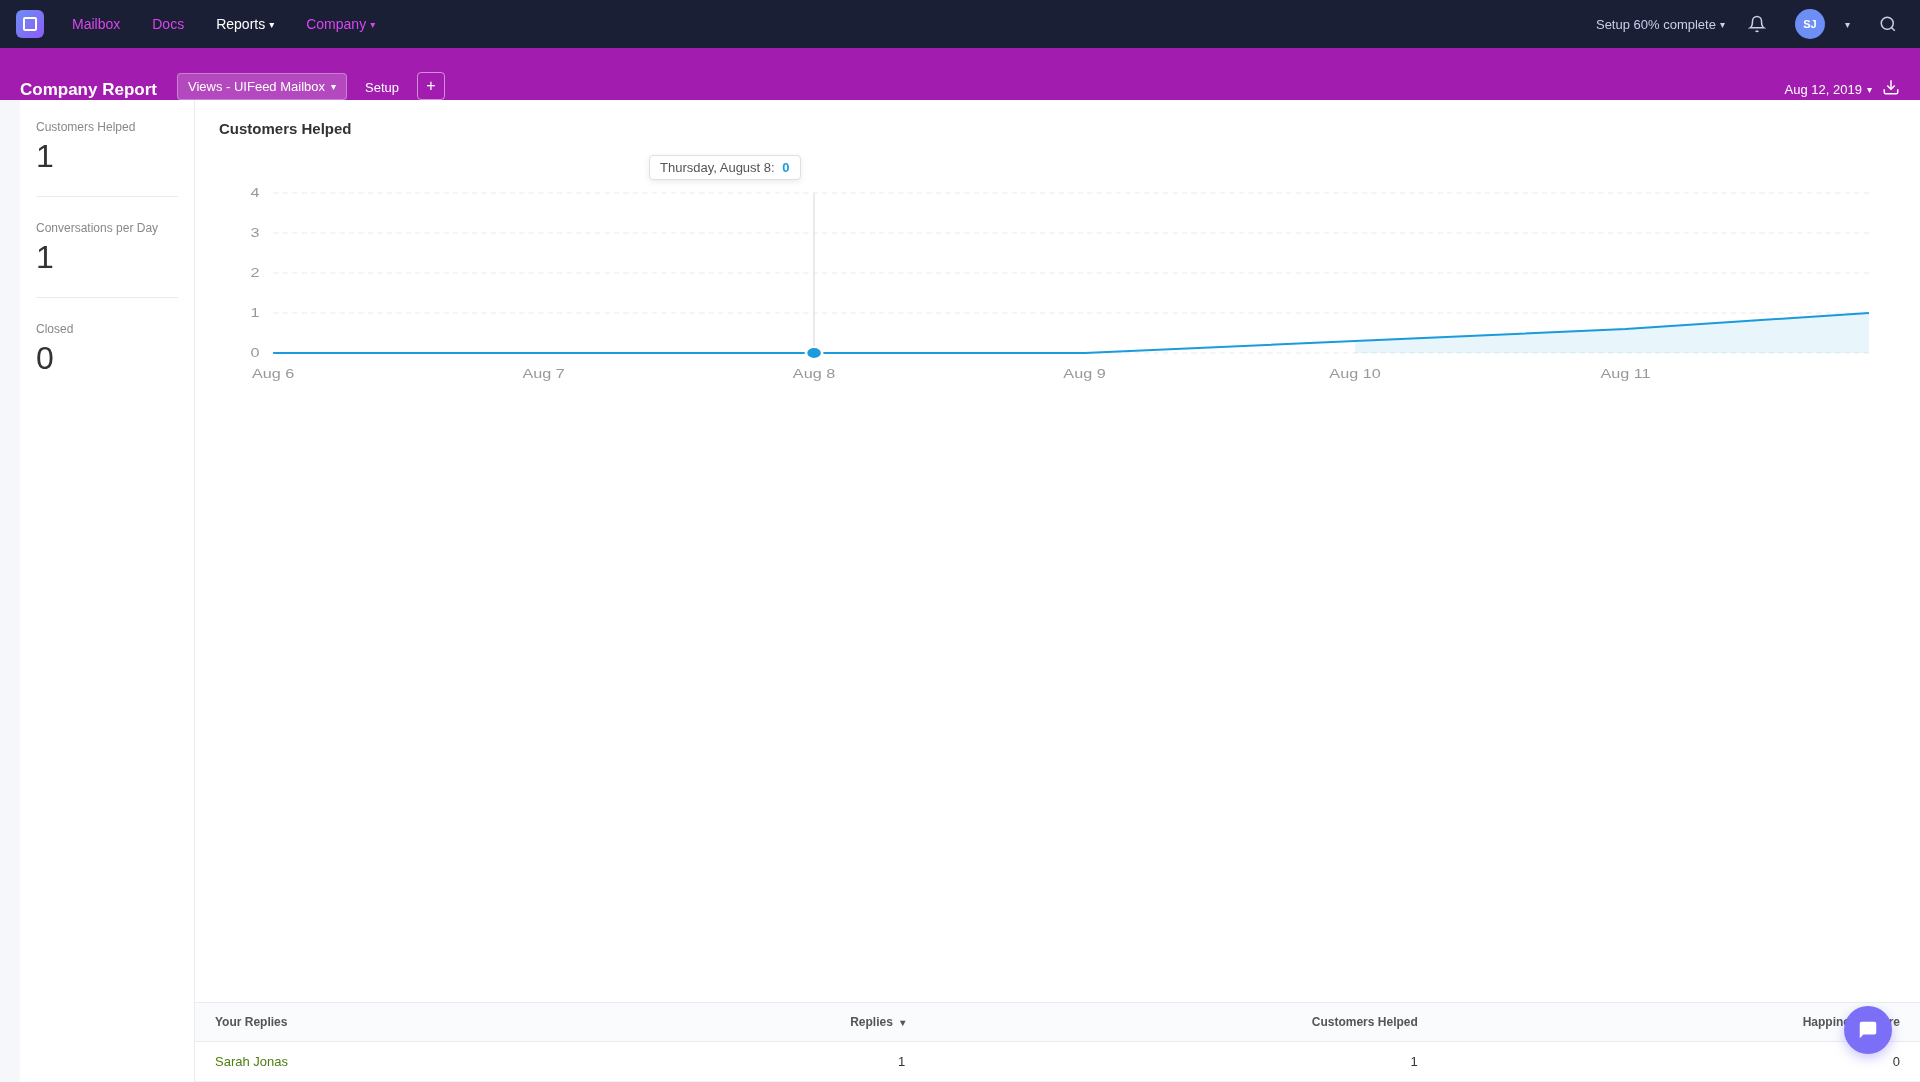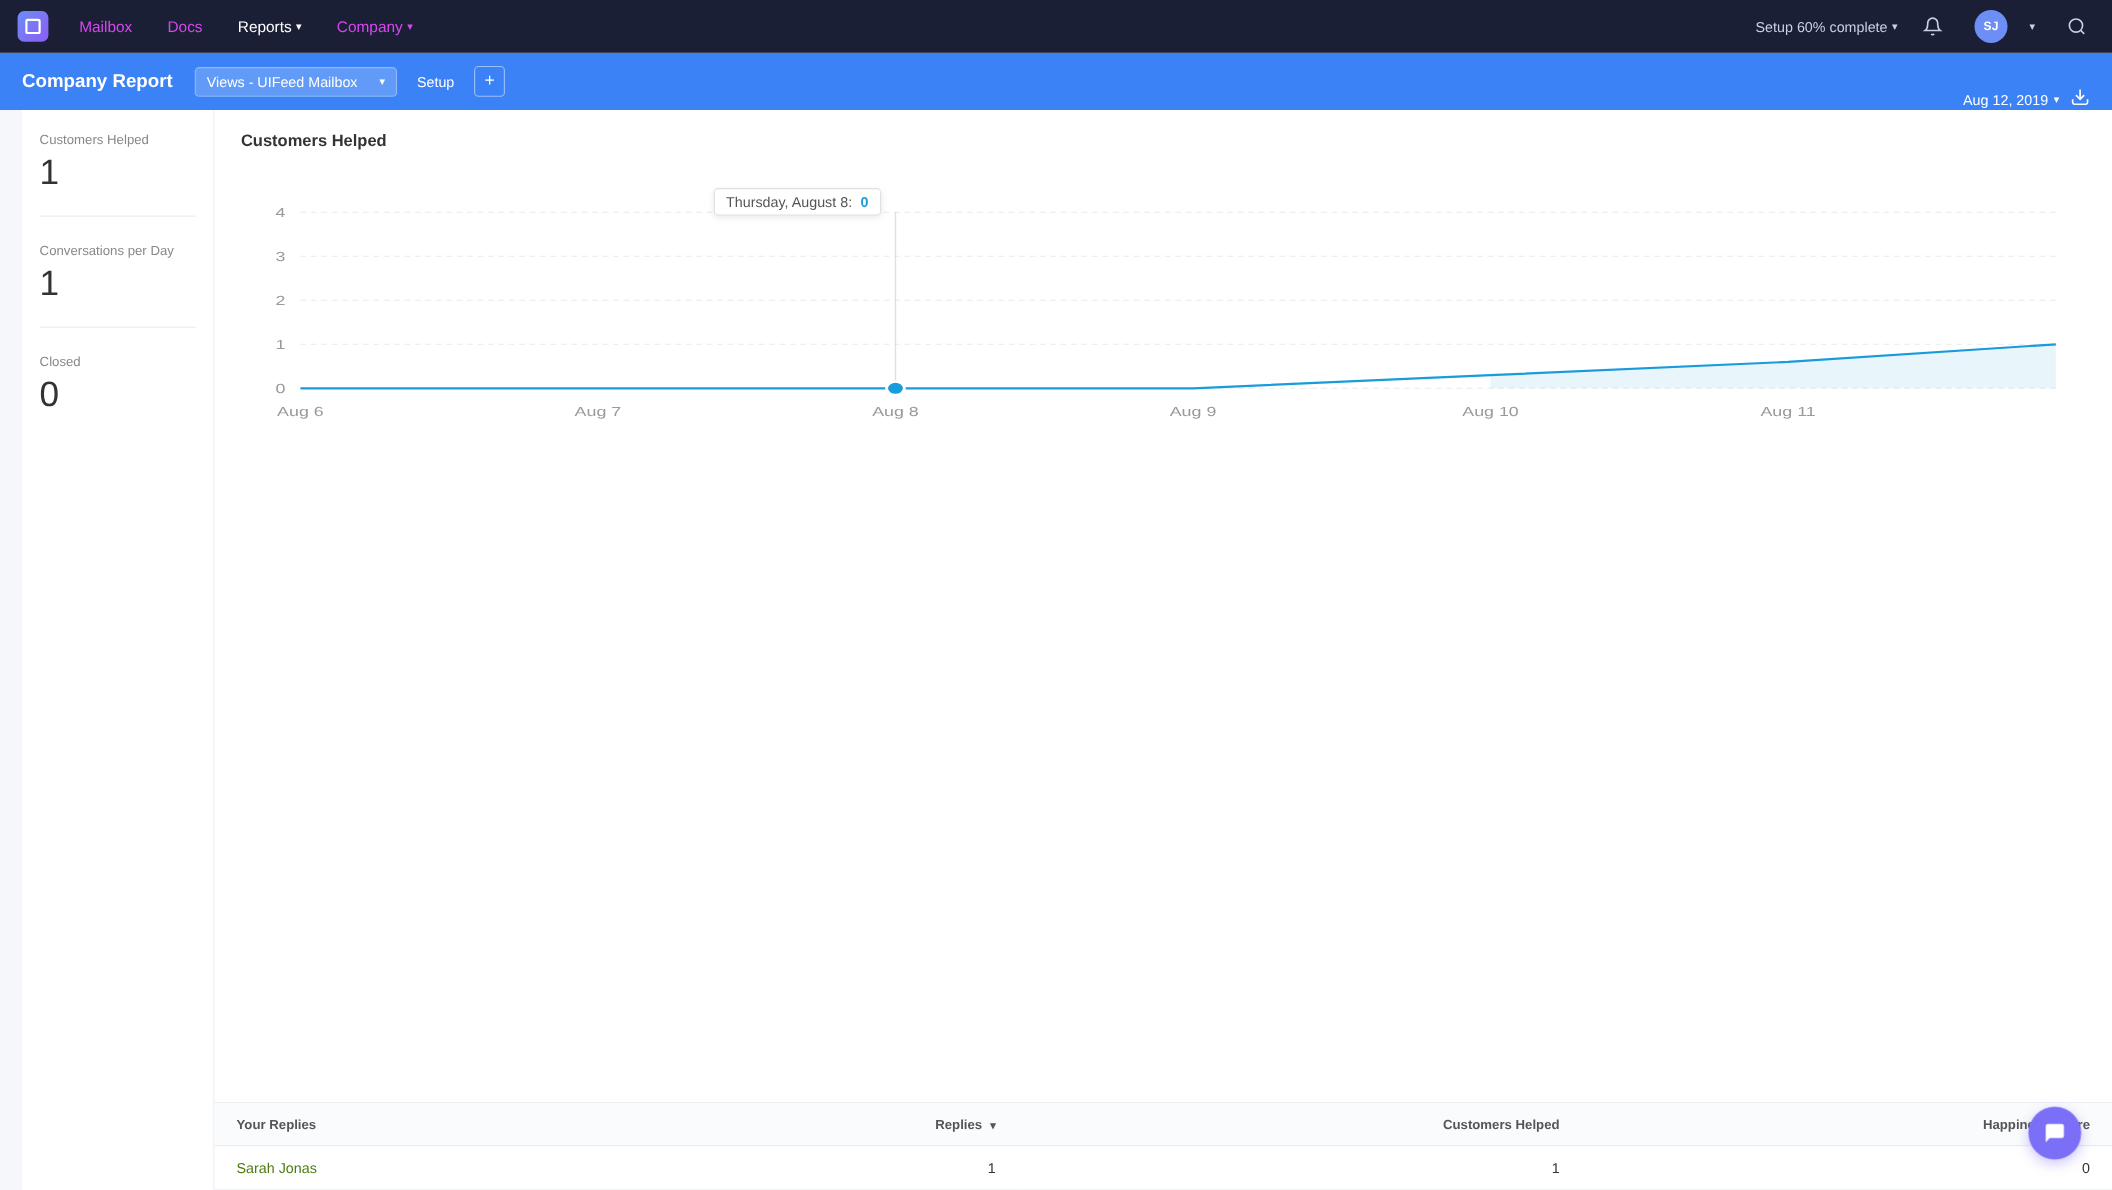--- a/index.html
+++ b/index.html
@@ -57,41 +57,41 @@
       width: 30px; height: 30px;
       background: #6c8ef5;
       border-radius: 50%;
       display: flex; align-items: center; justify-content: center;
       color: white; font-size: 11px; font-weight: 600;
       cursor: pointer;
     }
 
     
     .sub-nav {
-      background: #3b82f6;
+      background: #a21caf;
       height: 52px;
       display: flex;
-      align-items: center;
+      align-items: flex-end;
       padding: 0 20px;
       gap: 8px;
     }
     .page-title {
       color: white;
       font-size: 17px;
       font-weight: 600;
       margin-right: 12px;
     }
     .view-selector {
       background: rgba(255,255,255,0.2);
       border: 1px solid rgba(255,255,255,0.3);
       border-radius: 4px;
       color: white;
       font-size: 13px;
       padding: 5px 10px;
-      display: flex; align-items: center; gap: 20px;
+      display: flex; align-items: center; gap: 6px;
       cursor: pointer;
     }
     .edit-btn {
       color: white;
       font-size: 13px;
       padding: 5px 10px;
       cursor: pointer;
       border-radius: 4px;
     }
     .add-btn {
@@ -350,21 +350,21 @@
     </div>
   </div>
 
   <div style="flex:1; display:flex; flex-direction:column;">
 
     <div class="chart-area">
       <div class="chart-title">Customers Helped</div>
 
       <div class="chart-container">
         
-        <div class="chart-tooltip" style="left: 430px; top: 18px; transform: none;">
+        <div class="chart-tooltip" style="left: 430px; top: 2px; transform: none;">
           <span>Thursday, August 8:</span>
           <span class="chart-tooltip-value">0</span>
         </div>
 
         
         <svg class="chart-svg" viewBox="0 0 1240 240" preserveAspectRatio="none" xmlns="http://www.w3.org/2000/svg">
 
           <line x1="40" y1="200" x2="1220" y2="200" stroke="#e8ecf0" stroke-width="1" stroke-dasharray="4,3"></line>
           <line x1="40" y1="160" x2="1220" y2="160" stroke="#e8ecf0" stroke-width="1" stroke-dasharray="4,3"></line>
           <line x1="40" y1="120" x2="1220" y2="120" stroke="#e8ecf0" stroke-width="1" stroke-dasharray="4,3"></line>

